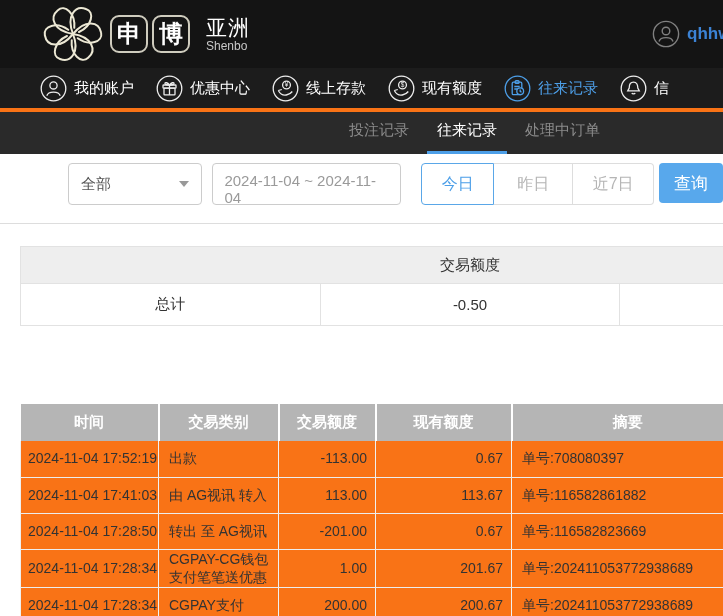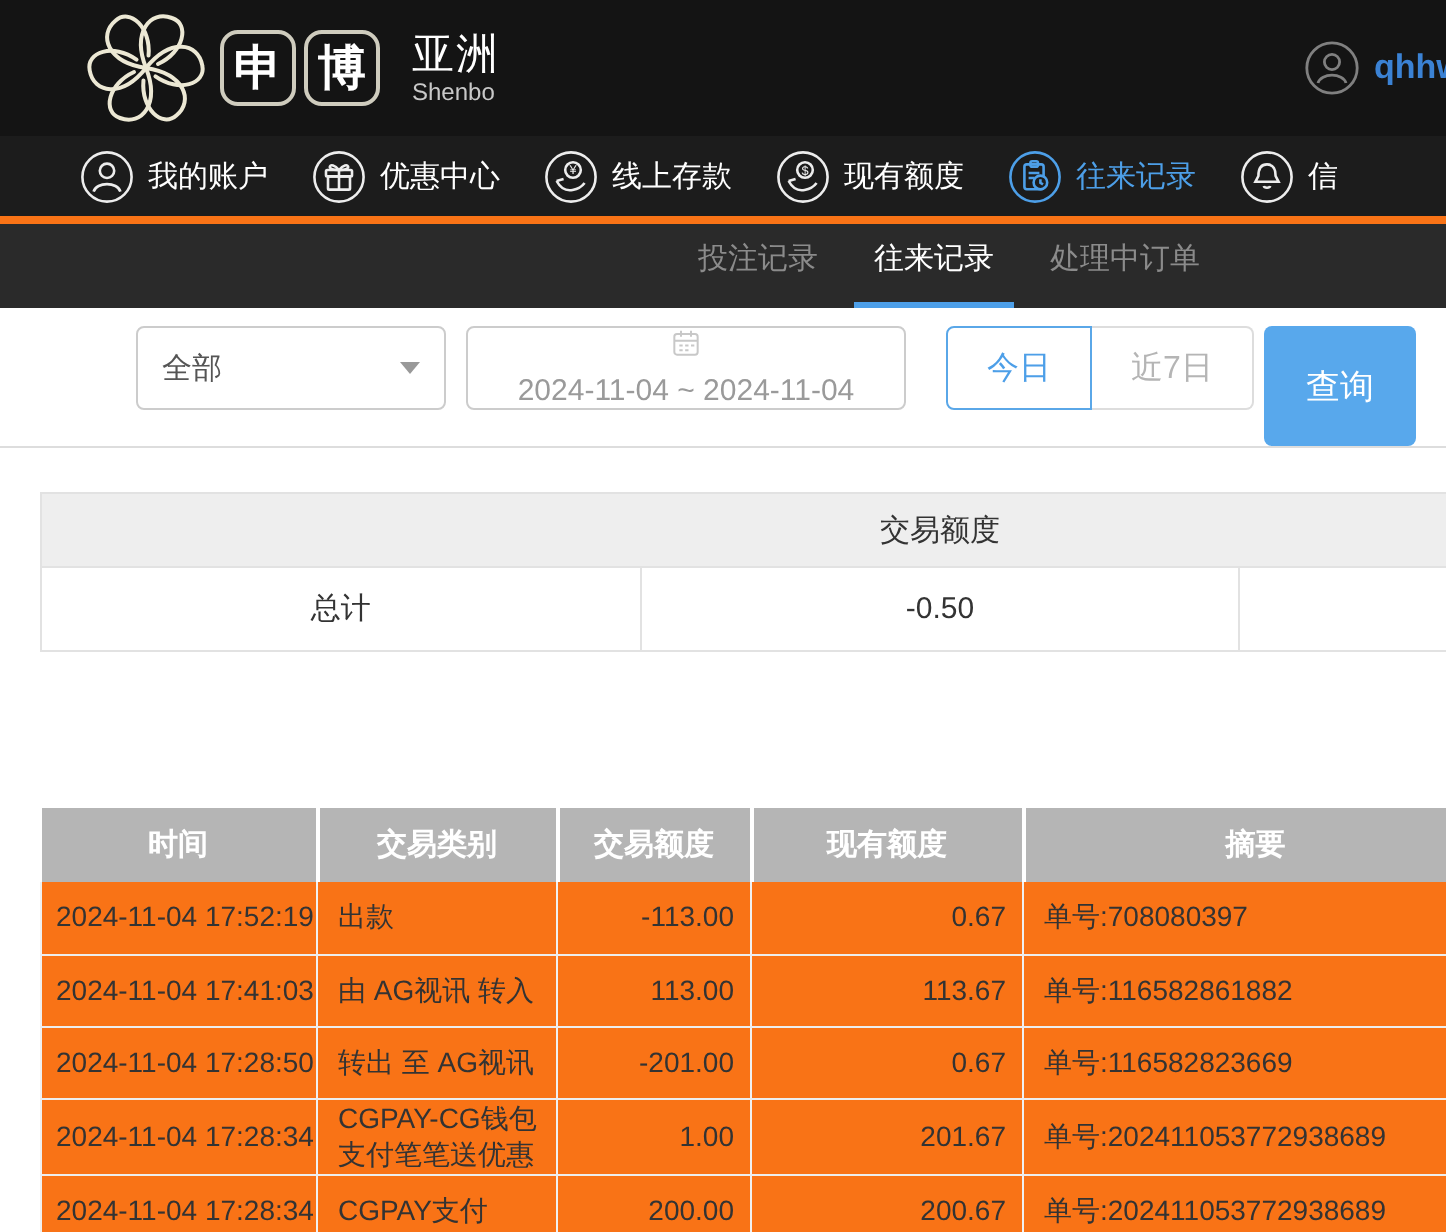--- a/index.html
+++ b/index.html
@@ -44,21 +44,21 @@
     border-top:6px solid #999; }
   .datebox { width:220px; margin-left:10px; padding:0 11px; gap:8px; color:#9a9a9a; cursor:pointer;flex-direction:column; }
   .quickgroup { display:flex; margin-left:20px; }
   .qbtn { height:42px; background:#fff; border:1px solid #ddd; color:#b5b5b5; font-size:16px;
     cursor:pointer; font-family:inherit; }
   .qbtn.first { border-radius:4px 0 0 4px; }
   .qbtn.last  { border-radius:0 4px 4px 0; border-left:none; }
   .qbtn.mid   { border-left:none; }
   .qbtn.active{ border:1px solid #5aa7e8; color:#4d9fe8; position:relative; z-index:1; }
   .w73{width:73px}.w79{width:79px}.w81{width:81px}
-  .searchbtn { height:60px; width:76px; margin-left:5px; background:#58a8ec; border:none;
+  .searchbtn { height:40px; width:76px; margin-left:5px; background:#58a8ec; border:none;
     border-radius:4px; color:#fff; font-size:17px; cursor:pointer; font-family:inherit; }
 
   
   .summary { margin:22px 0 0 20px; width:900px; border-collapse:collapse; table-layout:fixed; }
   .summary td { border:1px solid #e2e2e2; text-align:center; color:#333; font-size:15px; }
   .summary .shead td { background:#eee; height:37px; }
   .summary .srow  td { height:42px; background:#fff; }
 
   
   .records { margin:78px 0 0 20px; width:723px; border-collapse:collapse; table-layout:fixed; }
@@ -208,20 +208,21 @@
         <rect x="2" y="3.6" width="14" height="12.4" rx="1.6"></rect>
         <path d="M2 7.6 h14 M6 1.6 v3.6 M12 1.6 v3.6"></path>
         <path d="M5 10.5 h2 M8.5 10.5 h2 M12 10.5 h2 M5 13.3 h2 M8.5 13.3 h2"></path>
       </g>
     </svg>
     <span>2024-11-04 ~ 2024-11-04</span>
   </div>
 
   <div class="quickgroup">
     <button class="qbtn first active w73">今日</button>
+    <button class="qbtn mid w79">昨日</button>
     <button class="qbtn last w81">近7日</button>
   </div>
 
   <button class="searchbtn">查询</button>
 </div>
 
 <table class="summary">
   <tbody>
       <tr class="shead">
     <td colspan="3">交易额度</td>

